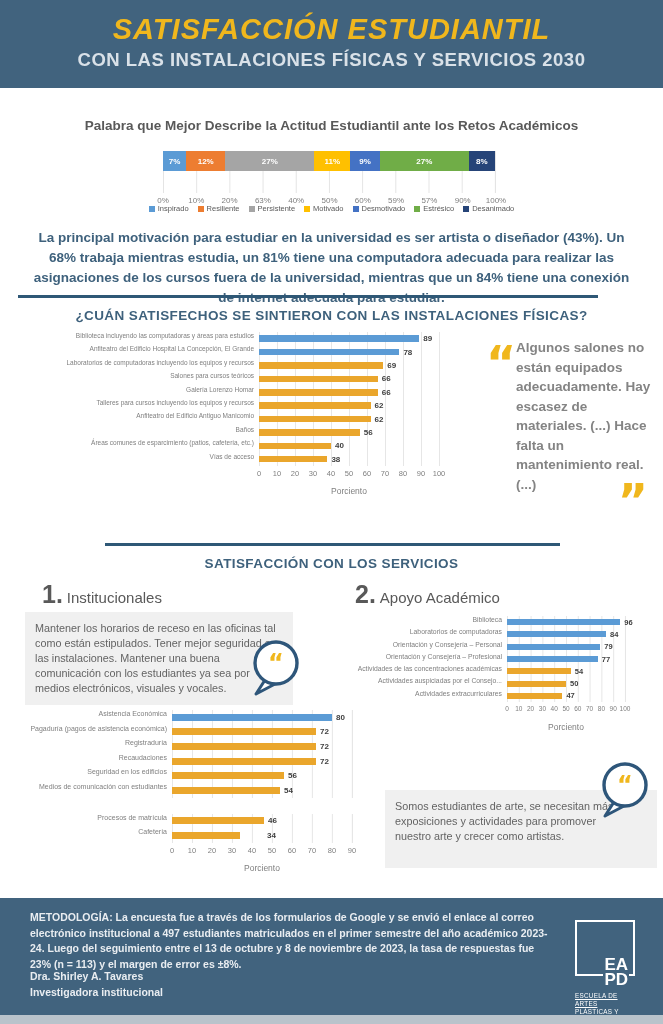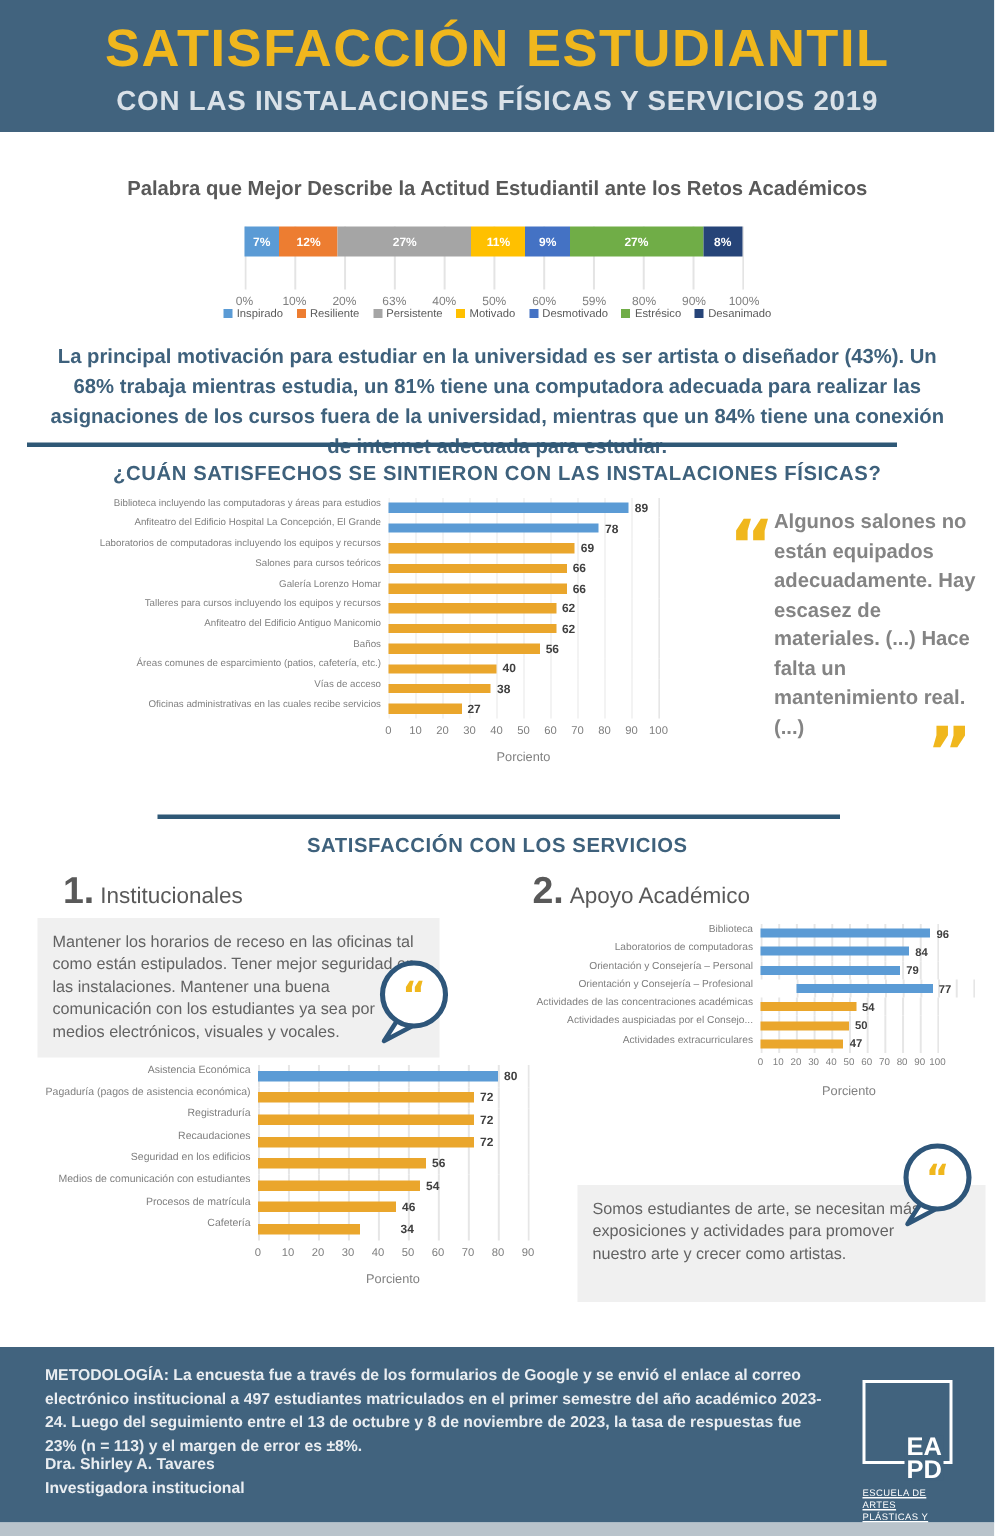--- a/index.html
+++ b/index.html
@@ -1,21 +1,21 @@
 <!DOCTYPE html>
 <html><head>
 <meta charset="utf-8">
 <style>
   html,body{margin:0;padding:0;background:#fff;}
   .page{position:relative;width:663px;height:1024px;background:#ffffff;
         font-family:"Liberation Sans",sans-serif;overflow:hidden;}
 
   
   .hdr{position:absolute;left:0;top:0;width:663px;height:88px;background:#41637e;text-align:center;}
-  .hdr-title{padding-top:13px;font-size:35px;font-weight:700;color:#f0b71d;letter-spacing:1px;}
+  .hdr-title{padding-top:13px;font-size:29px;font-weight:700;color:#f0b71d;letter-spacing:1px;font-style:italic;}
   .hdr-sub{margin-top:3px;font-size:18.5px;font-weight:700;color:#d9e1e8;letter-spacing:.5px;}
 
   
   .att-title{position:absolute;top:118px;left:0;width:663px;text-align:center;
              font-size:13.5px;font-weight:700;color:#595959;}
   .stacked-wrap{position:absolute;left:163px;top:142px;width:333px;}
   .stacked-plot{position:relative;height:42px;
       background-image:linear-gradient(to right,#e4e4e4 1px,transparent 1px);
       background-size:10% 100%;border-right:1px solid #e4e4e4;}
   .stacked-bar{display:flex;height:20px;margin-top:9px;}
@@ -98,21 +98,21 @@
   .logo-caption div{text-decoration:underline;}
   .bottom-strip{position:absolute;left:0;top:1015px;width:663px;height:9px;background:#b9c3cb;}
 </style>
 </head>
 <body>
 
 <div class="page">
 
   <div class="hdr">
     <div class="hdr-title">SATISFACCIÓN ESTUDIANTIL</div>
-    <div class="hdr-sub">CON LAS INSTALACIONES FÍSICAS Y SERVICIOS 2019</div>
+    <div class="hdr-sub">CON LAS INSTALACIONES FÍSICAS Y SERVICIOS 2030</div>
   </div>
 
   <div class="att-title">Palabra que Mejor Describe la Actitud Estudiantil ante los Retos Académicos</div>
   <div class="stacked-wrap">
     <div class="stacked-plot">
       <div class="stacked-bar" id="stacked-bar">
           <div class="seg" style="width: 7%; background: rgb(91, 155, 213);">7%</div>
           <div class="seg" style="width: 12%; background: rgb(237, 125, 49);">12%</div>
           <div class="seg" style="width: 27%; background: rgb(165, 165, 165);">27%</div>
           <div class="seg" style="width: 11%; background: rgb(255, 192, 0);">11%</div>
@@ -123,21 +123,21 @@
     </div>
     <div class="stacked-ticks" id="stacked-ticks">
         <span style="left: 0%;">0%</span>
         <span style="left: 10%;">10%</span>
         <span style="left: 20%;">20%</span>
         <span style="left: 30%;">63%</span>
         <span style="left: 40%;">40%</span>
         <span style="left: 50%;">50%</span>
         <span style="left: 60%;">60%</span>
         <span style="left: 70%;">59%</span>
-        <span style="left: 80%;">80%</span>
+        <span style="left: 80%;">57%</span>
         <span style="left: 90%;">90%</span>
         <span style="left: 100%;">100%</span>
       </div>
   </div>
   <div class="legend" id="attitude-legend">
       <div class="legend-item">
         <span class="legend-swatch" style="background: rgb(91, 155, 213);"></span>
         <span>Inspirado</span>
       </div>
       <div class="legend-item">
@@ -232,27 +232,20 @@
         <div class="hb-track" style="width: 180px; background-size: 10% 100%;">
           <div class="hb-bar" style="width: 40%; height: 6.5px; background: rgb(234, 166, 44);"></div>
           <span class="hb-val" style="font-size: 8px;">40</span>
         </div>
       </div>
       <div class="hb-row" style="height: 13.4px;">
         <div class="hb-label" style="width: 196px; font-size: 6.5px;">Vías de acceso</div>
         <div class="hb-track" style="width: 180px; background-size: 10% 100%;">
           <div class="hb-bar" style="width: 38%; height: 6.5px; background: rgb(234, 166, 44);"></div>
           <span class="hb-val" style="font-size: 8px;">38</span>
-        </div>
-      </div>
-      <div class="hb-row" style="height: 13.4px;">
-        <div class="hb-label" style="width: 196px; font-size: 6.5px;">Oficinas administrativas en las cuales recibe servicios</div>
-        <div class="hb-track" style="width: 180px; background-size: 10% 100%;">
-          <div class="hb-bar" style="width: 27%; height: 6.5px; background: rgb(234, 166, 44);"></div>
-          <span class="hb-val" style="font-size: 8px;">27</span>
         </div>
       </div>
       <div class="hb-axis" style="margin-left: 196px; width: 180px; font-size: 7.5px;">
         <span style="left: 0%;">0</span>
         <span style="left: 10%;">10</span>
         <span style="left: 20%;">20</span>
         <span style="left: 30%;">30</span>
         <span style="left: 40%;">40</span>
         <span style="left: 50%;">50</span>
         <span style="left: 60%;">60</span>
@@ -322,21 +315,21 @@
           <span class="hb-val" style="font-size: 8px;">56</span>
         </div>
       </div>
       <div class="hb-row" style="height: 14.6px;">
         <div class="hb-label" style="width: 150px; font-size: 7px;">Medios de comunicación con estudiantes</div>
         <div class="hb-track" style="width: 180px; background-size: 11.1111% 100%;">
           <div class="hb-bar" style="width: 60%; height: 7px; background: rgb(234, 166, 44);"></div>
           <span class="hb-val" style="font-size: 8px;">54</span>
         </div>
       </div>
-      <div class="hb-row" style="height: 14.6px;">
+      <div class="hb-row" style="height: 14.6px; margin-top: 16px;">
         <div class="hb-label" style="width: 150px; font-size: 7px;">Procesos de matrícula</div>
         <div class="hb-track" style="width: 180px; background-size: 11.1111% 100%;">
           <div class="hb-bar" style="width: 51.1111%; height: 7px; background: rgb(234, 166, 44);"></div>
           <span class="hb-val" style="font-size: 8px;">46</span>
         </div>
       </div>
       <div class="hb-row" style="height: 14.6px;">
         <div class="hb-label" style="width: 150px; font-size: 7px;">Cafetería</div>
         <div class="hb-track" style="width: 180px; background-size: 11.1111% 100%; gap: 23px;">
           <div class="hb-bar" style="width: 37.7778%; height: 7px; background: rgb(234, 166, 44);"></div>
@@ -378,21 +371,21 @@
       </div>
       <div class="hb-row" style="height: 12.3px;">
         <div class="hb-label" style="width: 162px; font-size: 6.8px;">Orientación y Consejería – Personal</div>
         <div class="hb-track" style="width: 118px; background-size: 10% 100%;">
           <div class="hb-bar" style="width: 79%; height: 6px; background: rgb(91, 155, 213);"></div>
           <span class="hb-val" style="font-size: 7.5px;">79</span>
         </div>
       </div>
       <div class="hb-row" style="height: 12.3px;">
         <div class="hb-label" style="width: 162px; font-size: 6.8px;">Orientación y Consejería – Profesional</div>
-        <div class="hb-track" style="width: 118px; background-size: 10% 100%; margin-left: 24px;">
+        <div class="hb-track" style="width: 118px; background-size: 10% 100%;">
           <div class="hb-bar" style="width: 77%; height: 6px; background: rgb(91, 155, 213);"></div>
           <span class="hb-val" style="font-size: 7.5px;">77</span>
         </div>
       </div>
       <div class="hb-row" style="height: 12.3px;">
         <div class="hb-label" style="width: 162px; font-size: 6.8px;">Actividades de las concentraciones académicas</div>
         <div class="hb-track" style="width: 118px; background-size: 10% 100%;">
           <div class="hb-bar" style="width: 54%; height: 6px; background: rgb(234, 166, 44);"></div>
           <span class="hb-val" style="font-size: 7.5px;">54</span>
         </div>

